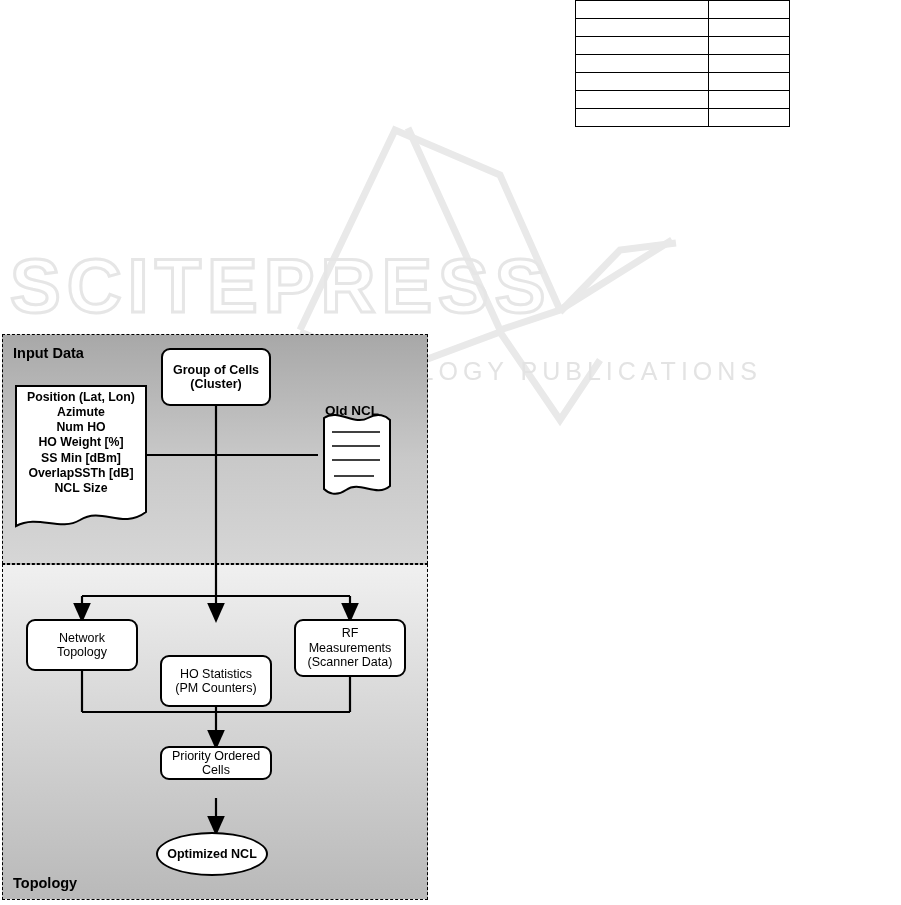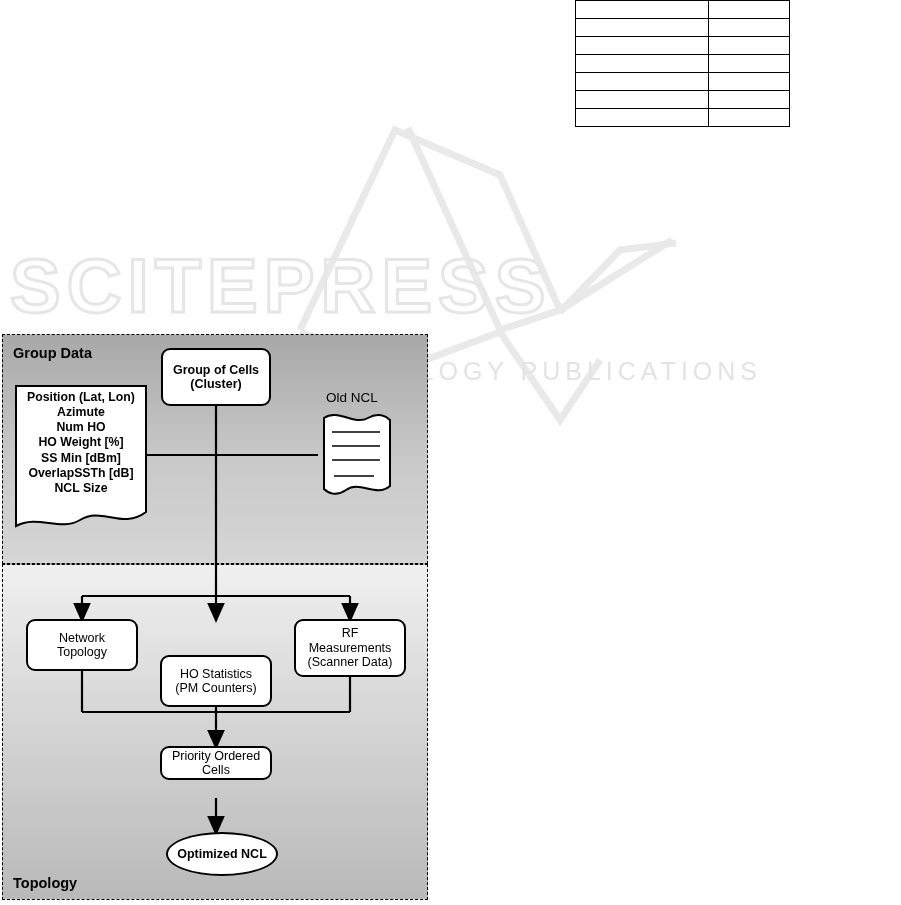--- a/index.html
+++ b/index.html
@@ -127,25 +127,25 @@
     line-height: 1.23;
     white-space: pre-line;
     text-align: center;
     width: 100%;
     position: relative;
     z-index: 2;
   }
   #node-oldncl-label {
     position: absolute;
     left: 300px;
-    top: 56px;
+    top: 69px;
     width: 100px;
     text-align: center;
     font-size: 13.5px;
-    font-weight: normal;
+    font-weight: bold;
     color: #000;
     z-index: 6;
   }
 
   #node-topology {
     left: 24px;
     top: 285px;
     width: 112px;
     height: 52px;
   }
@@ -162,21 +162,21 @@
     width: 112px;
     height: 58px;
   }
   #node-priority {
     left: 158px;
     top: 412px;
     width: 112px;
     height: 34px;
   }
   #node-optimized {
-    left: 164px;
+    left: 154px;
     top: 498px;
     width: 112px;
     height: 44px;
     text-align: center;
   }
 
   svg.overlay {
     position: absolute;
     left: 0;
     top: 0;
@@ -230,21 +230,21 @@
     <tr>
       <td class="col-a"></td>
       <td class="col-b"></td>
     </tr>
   </tbody>
 </table>
 
 <div id="diagram">
 
   <div class="panel" id="panel-input">
-    <div class="panel-label" id="label-input">Group Data</div>
+    <div class="panel-label" id="label-input">Input Data</div>
   </div>
 
   <div class="panel" id="panel-algorithm">
     <div class="panel-label" id="label-algorithm">Topology</div>
   </div>
 
   <svg class="overlay" viewBox="0 0 426 566">
     <defs>
       <marker id="arrow" markerWidth="9" markerHeight="9" refX="4.5" refY="4" orient="auto">
         <path d="M0,0 L9,4 L0,8 z" fill="#000000"></path>

